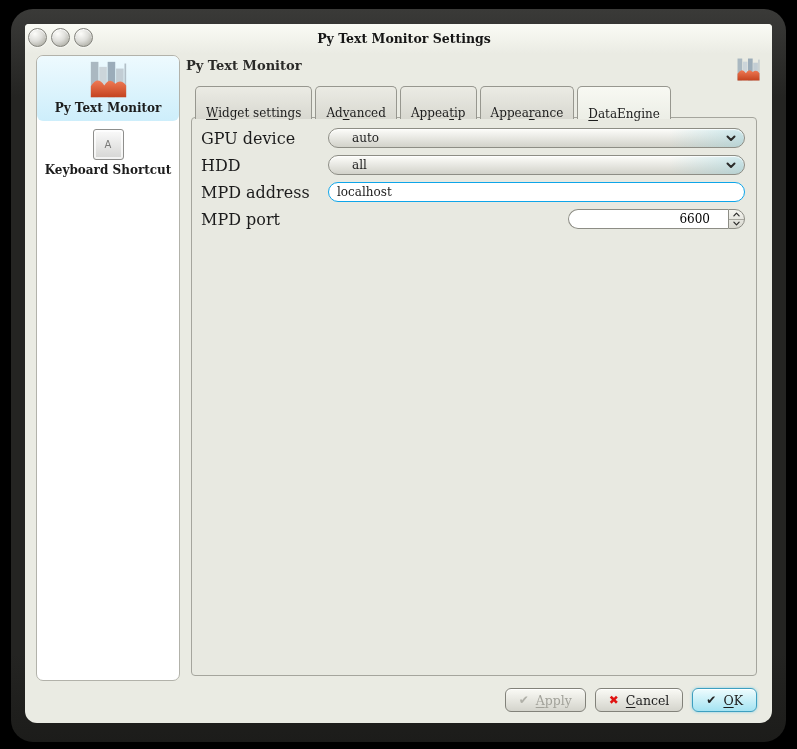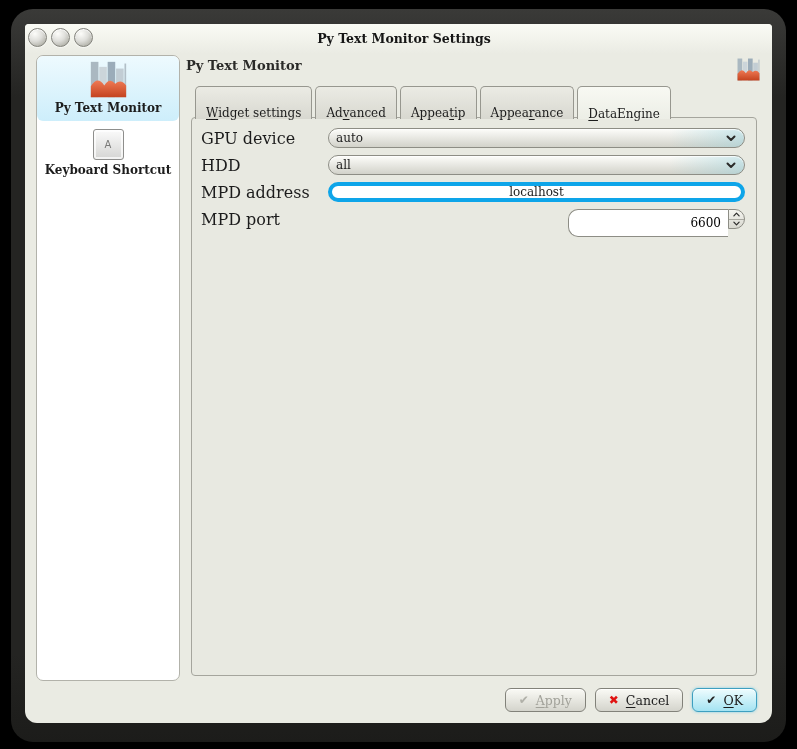--- a/index.html
+++ b/index.html
@@ -102,41 +102,41 @@
   .field-zone { flex:1; display:flex; justify-content:flex-end; }
   
   .combo {
     position:relative; width:100%; height:20px;
     border:1px solid #8d8d85; border-radius:10px;
     background:
       linear-gradient(to right, rgba(160,215,225,0) 82%, rgba(150,210,222,.45)),
       linear-gradient(#fdfdfa, #d2d2ca);
     box-shadow:inset 0 1px 1px rgba(255,255,255,.8);
     font-size:12px; line-height:18px;
-    padding:0 26px 0 7px;
+    padding:0 26px 0 23px;
     cursor:default;
   }
   .combo .arrow { position:absolute; right:8px; top:6px; }
   
   .text-input {
     width:100%; height:20px;
-    border:4px solid #0ea5e9; border-radius:10px;
+    border:1px solid #0ea5e9; border-radius:10px;
     background:#fff;
     font-family:"DejaVu Serif", serif; font-size:12px; color:#1c1c1c;
-    text-align:center; padding:0 8px;
+    text-align:left; padding:0 8px;
     outline:none;
   }
   
   .spinbox { width:177px; height:20px; display:flex; }
   .spinbox input {
-    flex:1; min-width:0; height:28px;
+    flex:1; min-width:0; height:20px;
     border:1px solid #8d8d85; border-right:none;
     border-radius:10px 0 0 10px;
     background:#fff; font-family:"DejaVu Serif", serif; font-size:12px;
-    text-align:right; padding:0 7px; outline:none;
+    text-align:right; padding:0 18px; outline:none;
   }
   .spin-btns {
     width:17px; height:20px; flex:none;
     border:1px solid #8d8d85; border-radius:0 10px 10px 0;
     background:linear-gradient(#f5f5f0, #d8d8d0);
     display:flex; flex-direction:column;
   }
   .spin-btn { flex:1; display:flex; align-items:center; justify-content:center; cursor:default; }
   .spin-btn.up { border-bottom:1px solid #a8a8a0; }
   

